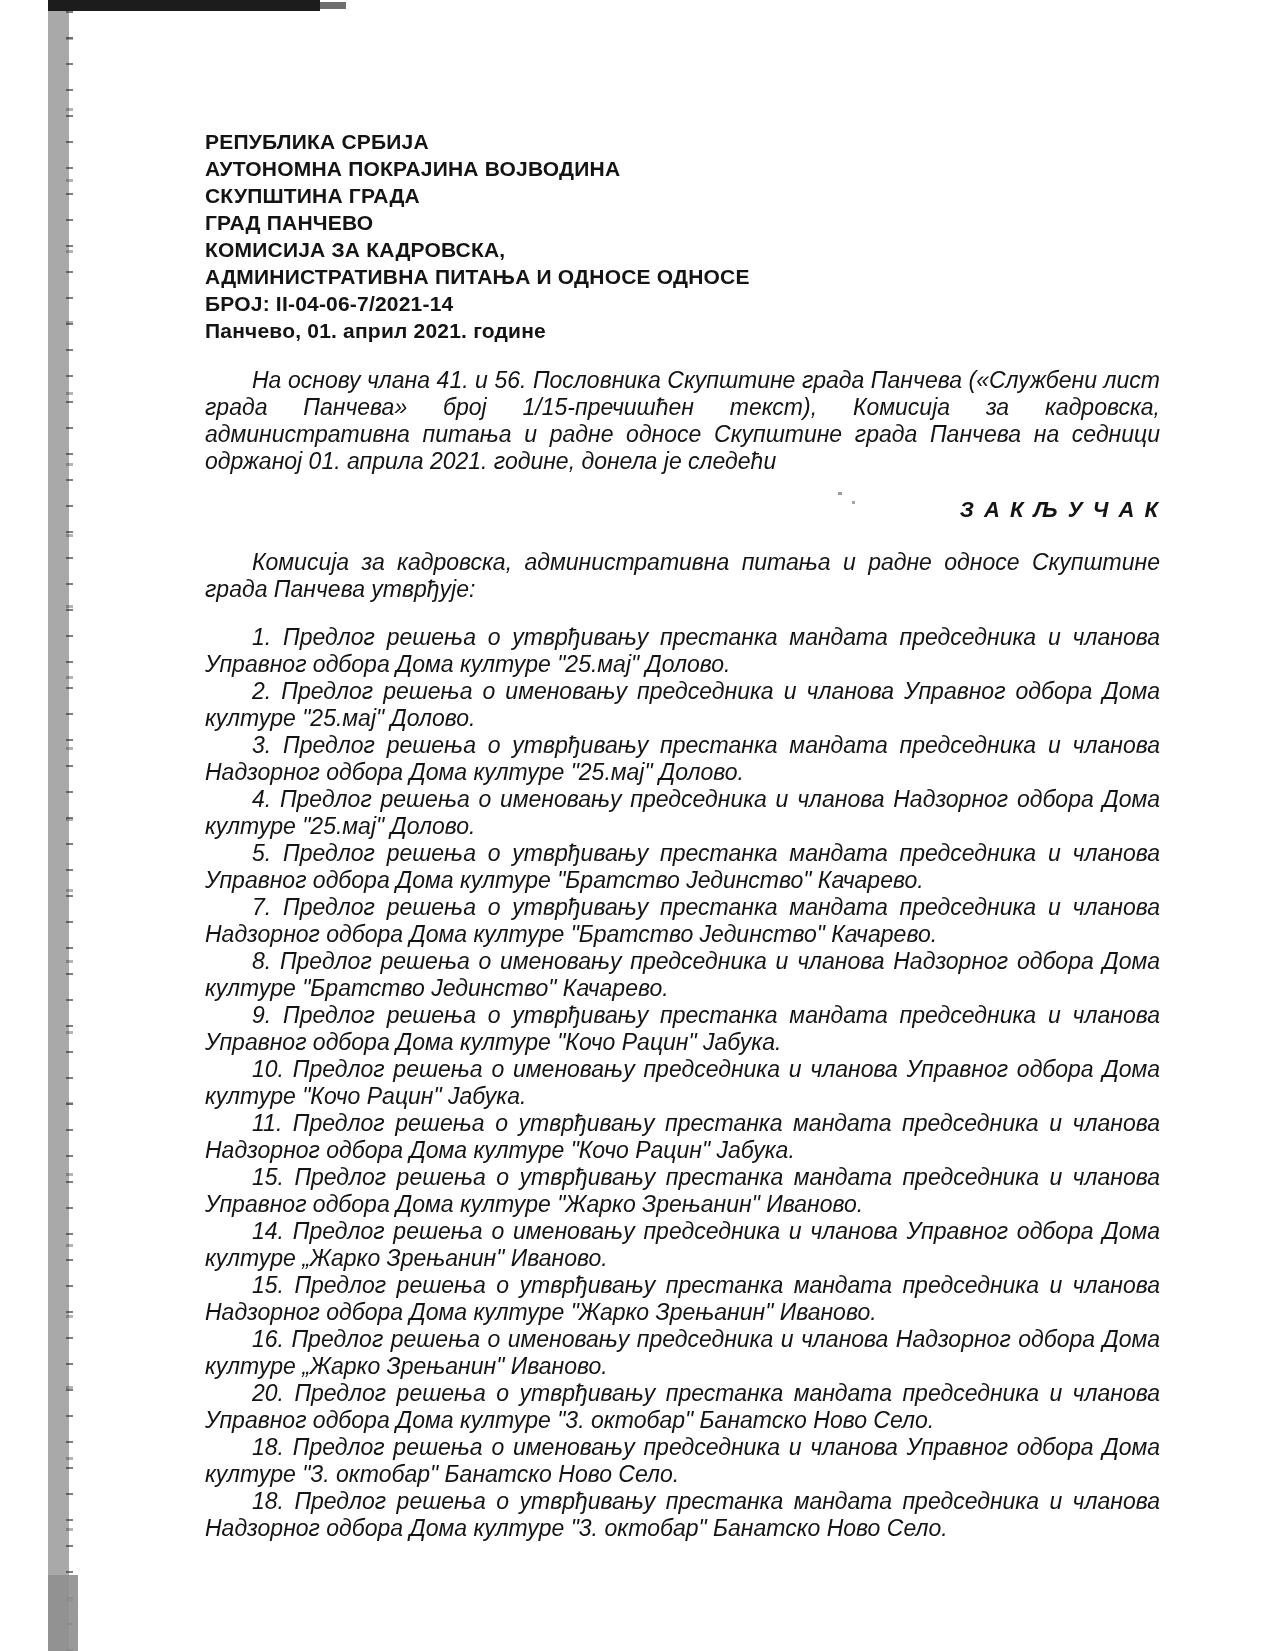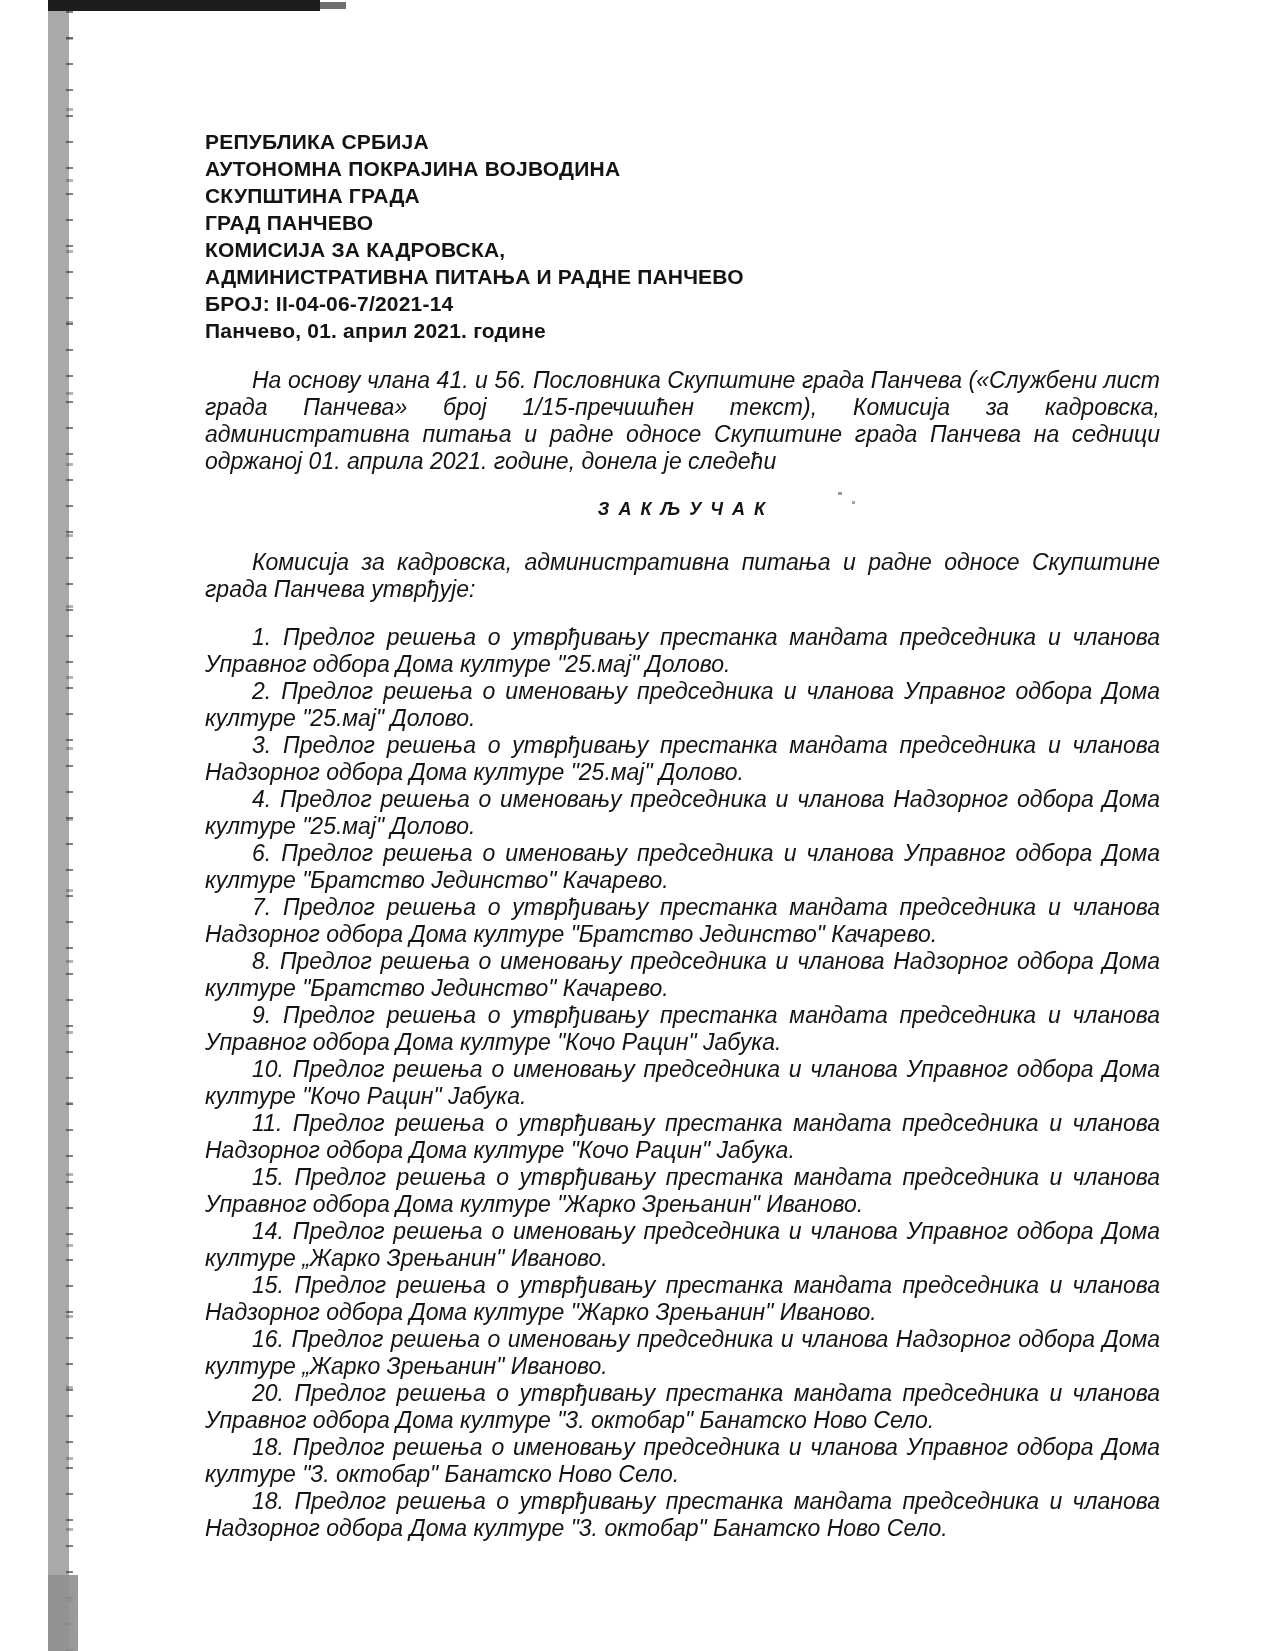--- a/index.html
+++ b/index.html
@@ -62,23 +62,23 @@
   .hdr div { white-space: nowrap; }
   p { margin: 0; }
   .para {
     text-align: justify;
     text-indent: 47px;
     font-style: italic;
   }
   .intro { margin-top: 23px; }
   .title {
     margin-top: 21px;
-    text-align: center;
+    text-align: right;
     font-weight: 700;
-    font-size: 18px;
+    font-size: 22px;
     letter-spacing: 2px;
     text-indent: 0;
   }
   .preamble { margin-top: 26px; }
   .items { margin-top: 21px; }
 </style>
 </head>
 <body>
 
 <div class="sheet">
@@ -94,37 +94,37 @@
   <div class="dot-b"></div>
 
   <div class="content">
 
     <div class="hdr">
       <div>РЕПУБЛИКА СРБИЈА</div>
       <div>АУТОНОМНА ПОКРАЈИНА ВОЈВОДИНА</div>
       <div>СКУПШТИНА ГРАДА</div>
       <div>ГРАД ПАНЧЕВО</div>
       <div>КОМИСИЈА ЗА КАДРОВСКА,</div>
-      <div>АДМИНИСТРАТИВНА ПИТАЊА И РАДНЕ ПАНЧЕВО</div>
+      <div>АДМИНИСТРАТИВНА ПИТАЊА И ОДНОСЕ ОДНОСЕ</div>
       <div>БРОЈ: II-04-06-7/2021-14</div>
       <div>Панчево, 01. април 2021. године</div>
     </div>
 
     <p class="para intro">На основу члана 41. и 56. Пословника Скупштине града Панчева («Службени лист града Панчева» број 1/15-пречишћен текст), Комисија за кадровска, административна питања и радне односе Скупштине града Панчева на седници одржаној 01. априла 2021. године, донела је следећи</p>
 
     <p class="para title">З А К Љ У Ч А К</p>
 
     <p class="para preamble">Комисија за кадровска, административна питања и радне односе Скупштине града Панчева утврђује:</p>
 
     <div class="items">
       <p class="para">1. Предлог решења о утврђивању престанка мандата председника и чланова Управног одбора Дома културе "25.мај" Долово.</p>
       <p class="para">2. Предлог решења о именовању председника и чланова Управног одбора Дома културе "25.мај" Долово.</p>
       <p class="para">3. Предлог решења о утврђивању престанка мандата председника и чланова Надзорног одбора Дома културе "25.мај" Долово.</p>
       <p class="para">4. Предлог решења о именовању председника и чланова Надзорног одбора Дома културе "25.мај" Долово.</p>
-      <p class="para">6. Предлог решења о именовању председника и чланова Управног одбора Дома културе "Братство Јединство" Качарево.</p>
+      <p class="para">5. Предлог решења о утврђивању престанка мандата председника и чланова Управног одбора Дома културе "Братство Јединство" Качарево.</p>
       <p class="para">7. Предлог решења о утврђивању престанка мандата председника и чланова Надзорног одбора Дома културе "Братство Јединство" Качарево.</p>
       <p class="para">8. Предлог решења о именовању председника и чланова Надзорног одбора Дома културе "Братство Јединство" Качарево.</p>
       <p class="para">9. Предлог решења о утврђивању престанка мандата председника и чланова Управног одбора Дома културе "Кочо Рацин" Јабука.</p>
       <p class="para">10. Предлог решења о именовању председника и чланова Управног одбора Дома културе "Кочо Рацин" Јабука.</p>
       <p class="para">11. Предлог решења о утврђивању престанка мандата председника и чланова Надзорног одбора Дома културе "Кочо Рацин" Јабука.</p>
       <p class="para">15. Предлог решења о утврђивању престанка мандата председника и чланова Управног одбора Дома културе "Жарко Зрењанин" Иваново.</p>
       <p class="para">14. Предлог решења о именовању председника и чланова Управног одбора Дома културе „Жарко Зрењанин" Иваново.</p>
       <p class="para">15. Предлог решења о утврђивању престанка мандата председника и чланова Надзорног одбора Дома културе "Жарко Зрењанин" Иваново.</p>
       <p class="para">16. Предлог решења о именовању председника и чланова Надзорног одбора Дома културе „Жарко Зрењанин" Иваново.</p>
       <p class="para">20. Предлог решења о утврђивању престанка мандата председника и чланова Управног одбора Дома културе "3. октобар" Банатско Ново Село.</p>

